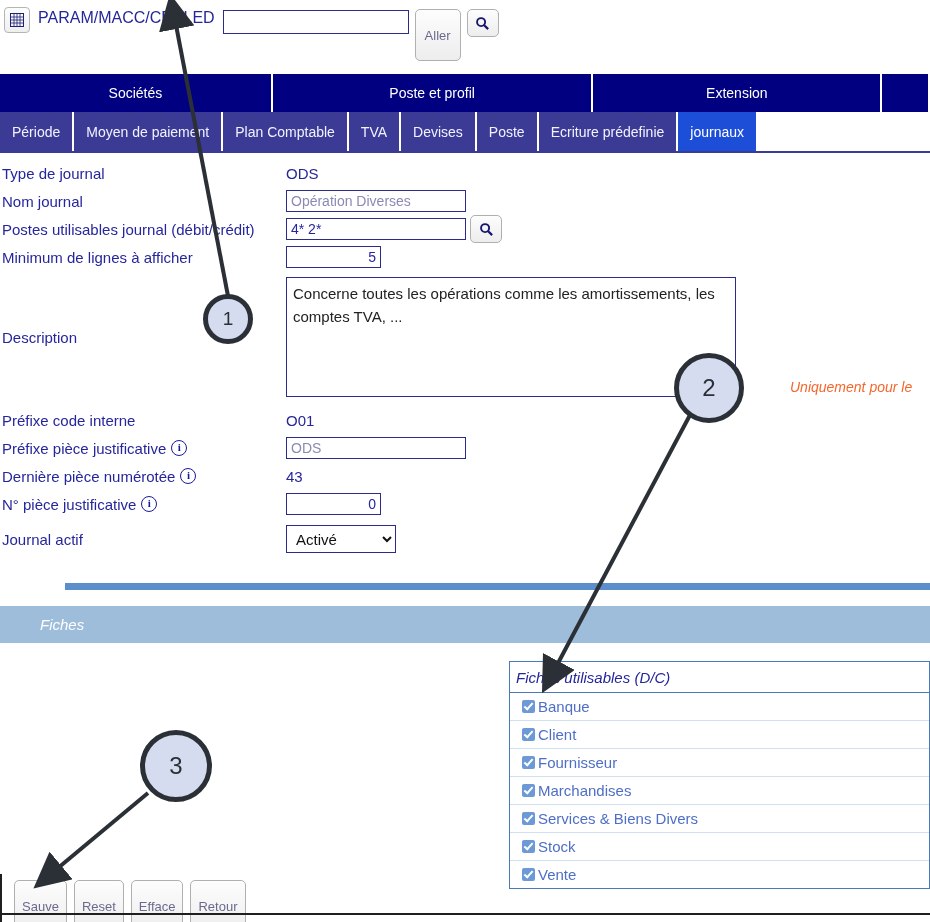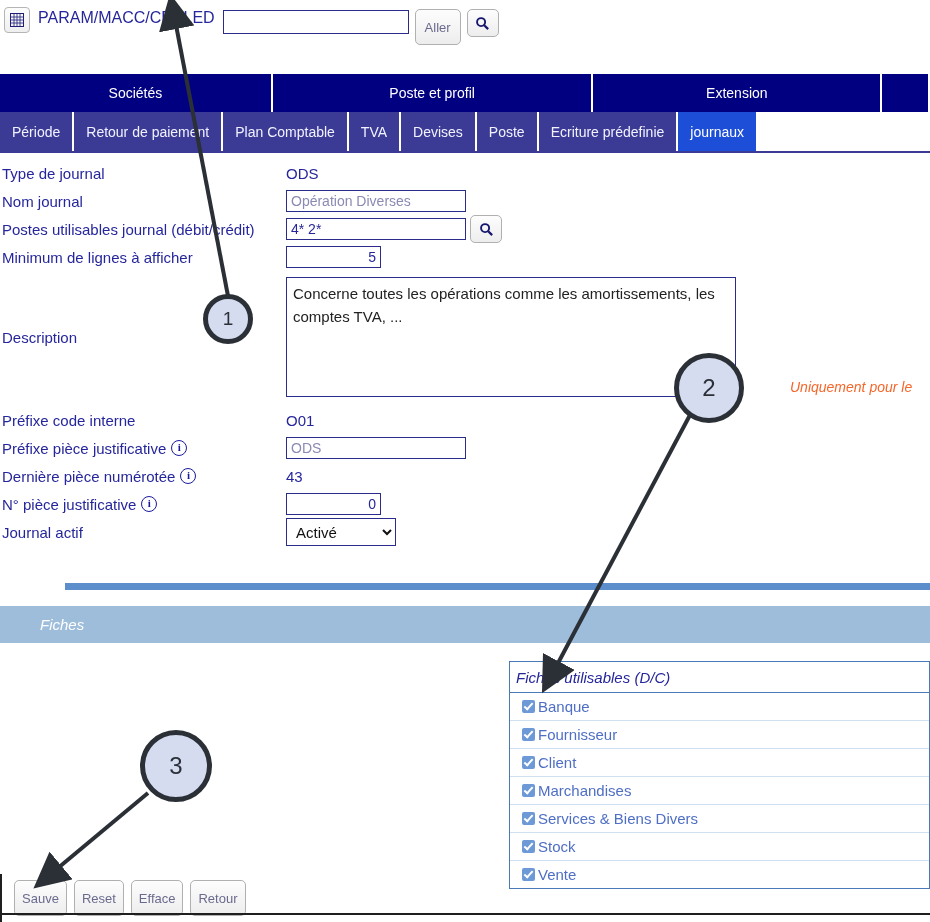--- a/index.html
+++ b/index.html
@@ -43,21 +43,21 @@
     background:#fff;
     font-family:"Liberation Sans", sans-serif;
     font-size:13px;
     padding:1px 3px;
     box-sizing:content-box;
   }
   .sm-btn{
     margin:5px 0 0 6px;
     height:26px;
     min-width:30px;
-    padding:4px 7px;
+    padding:12px 7px;
     border:1px solid #b0b0b0;
     border-radius:5px;
     background:linear-gradient(#fdfdfd,#ededed);
     color:#6a6a8e;
     font-size:13px;
     font-family:"Liberation Sans", sans-serif;
     cursor:pointer;
     display:inline-flex;align-items:center;justify-content:center;
   }
   .mag-btn{width:28px;padding:0;}
@@ -312,21 +312,21 @@
   <div class="tab" style="width:46px">
     <span></span>
   </div>
 </div>
 
 <div id="nav-secondary">
   <div class="tab">
     <span>Période</span>
   </div>
   <div class="tab">
-    <span>Retour de paiement</span>
+    <span>Moyen de paiement</span>
   </div>
   <div class="tab">
     <span>Plan Comptable</span>
   </div>
   <div class="tab">
     <span>TVA</span>
   </div>
   <div class="tab">
     <span>Devises</span>
   </div>
@@ -396,21 +396,21 @@
   </div>
 
   <div class="row">
     <div class="lbl">
       <span>N° pièce justificative</span>
       <span class="info-icon">i</span>
     </div>
     <input class="txt w-num" type="text" value="0" style="">
   </div>
 
-  <div class="row" style="">
+  <div class="row" style="margin-top:7px;">
     <div class="lbl">Journal actif</div>
     <select class="sel">
       <option>Activé</option>
       <option>Désactivé</option>
     </select>
   </div>
 
   <div class="hint">Uniquement pour le</div>
 </div>
 
@@ -421,25 +421,25 @@
 
 <div id="fiches-list">
   <div class="head">Fiches utilisables (D/C)</div>
 
   <div class="fiche-row">
     <span class="cbx"></span>
     <span>Banque</span>
   </div>
   <div class="fiche-row">
     <span class="cbx"></span>
+    <span>Client</span>
+  </div>
+  <div class="fiche-row">
+    <span class="cbx"></span>
     <span>Fournisseur</span>
-  </div>
-  <div class="fiche-row">
-    <span class="cbx"></span>
-    <span>Client</span>
   </div>
   <div class="fiche-row">
     <span class="cbx"></span>
     <span>Marchandises</span>
   </div>
   <div class="fiche-row">
     <span class="cbx"></span>
     <span>Services &amp; Biens Divers</span>
   </div>
   <div class="fiche-row">

